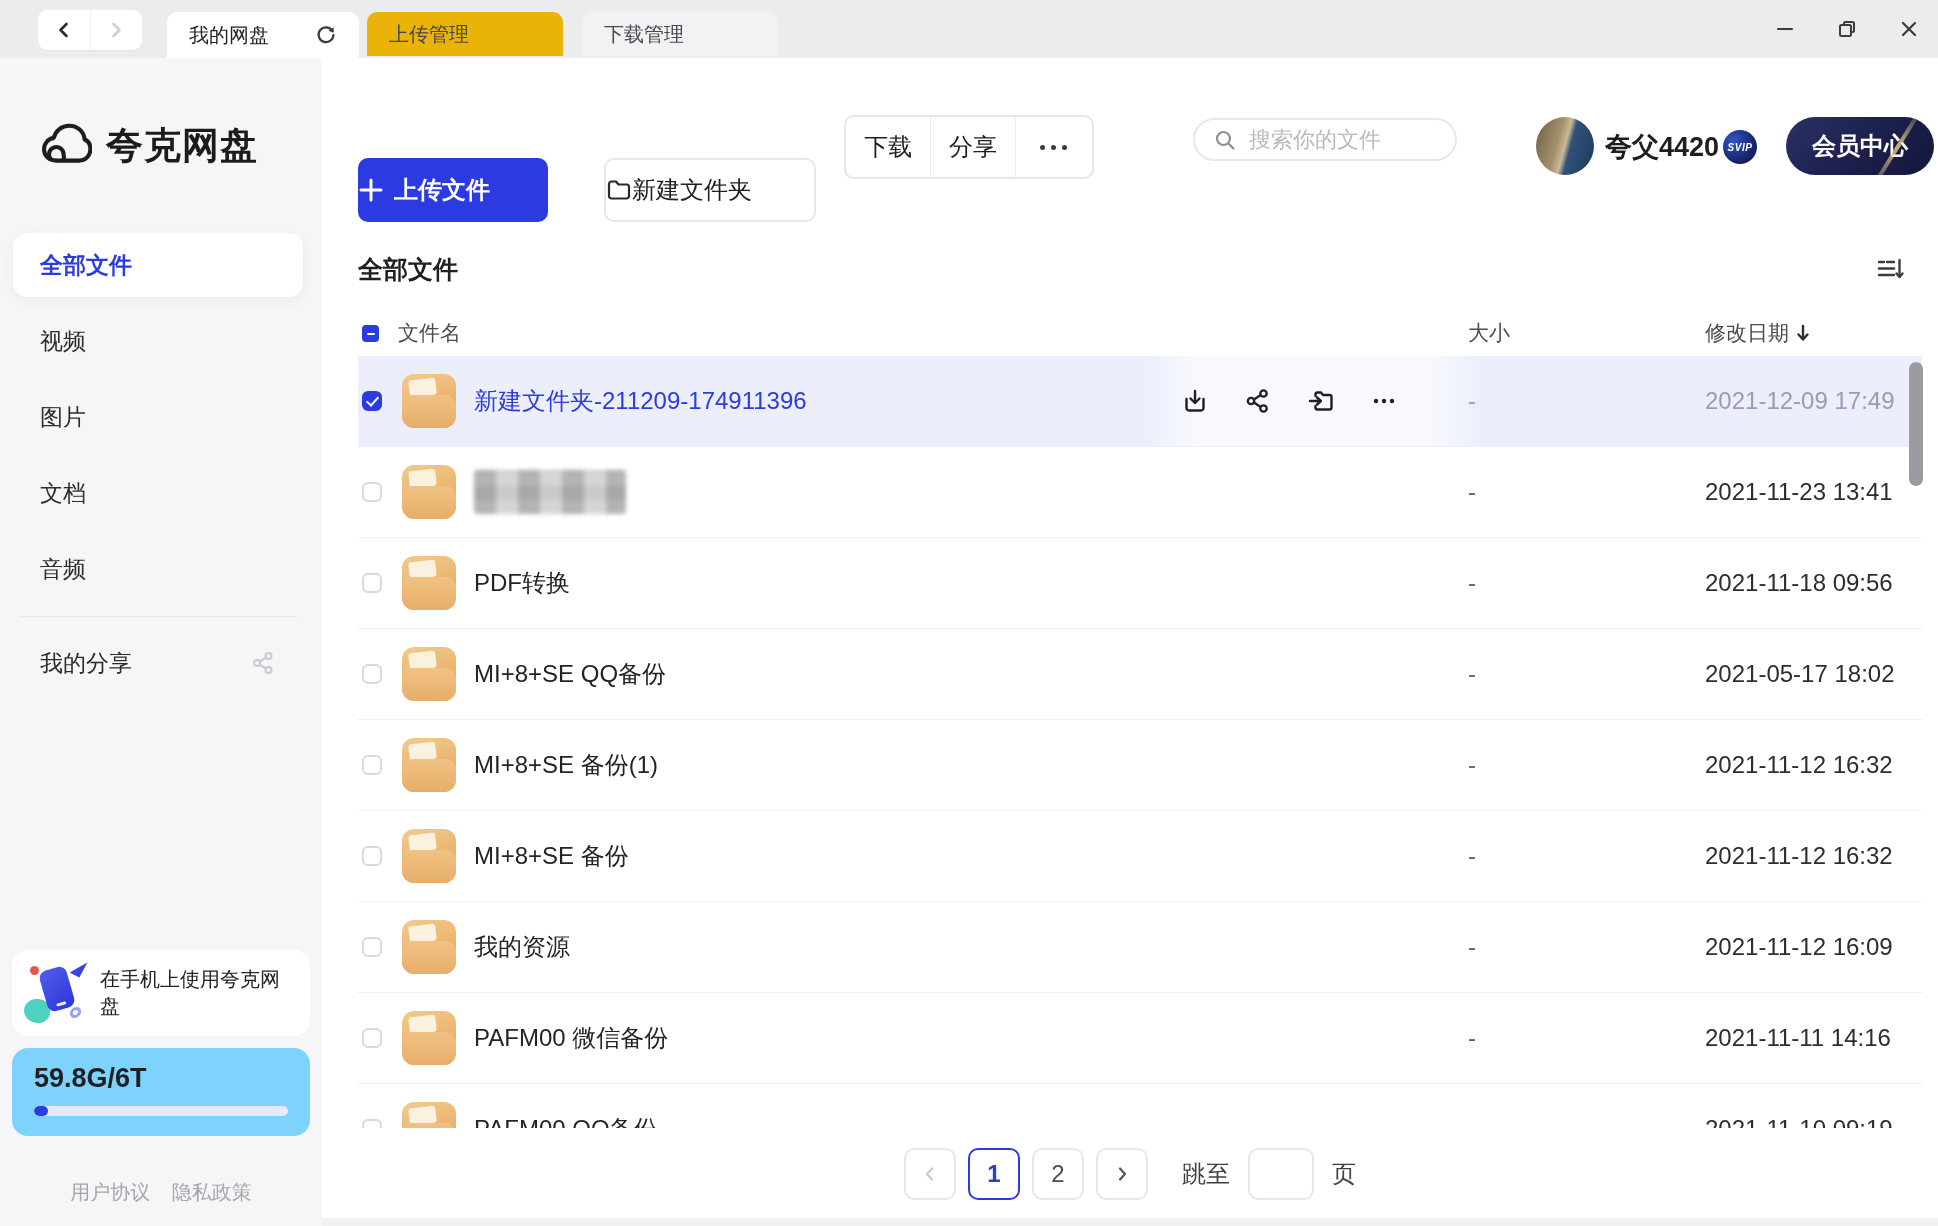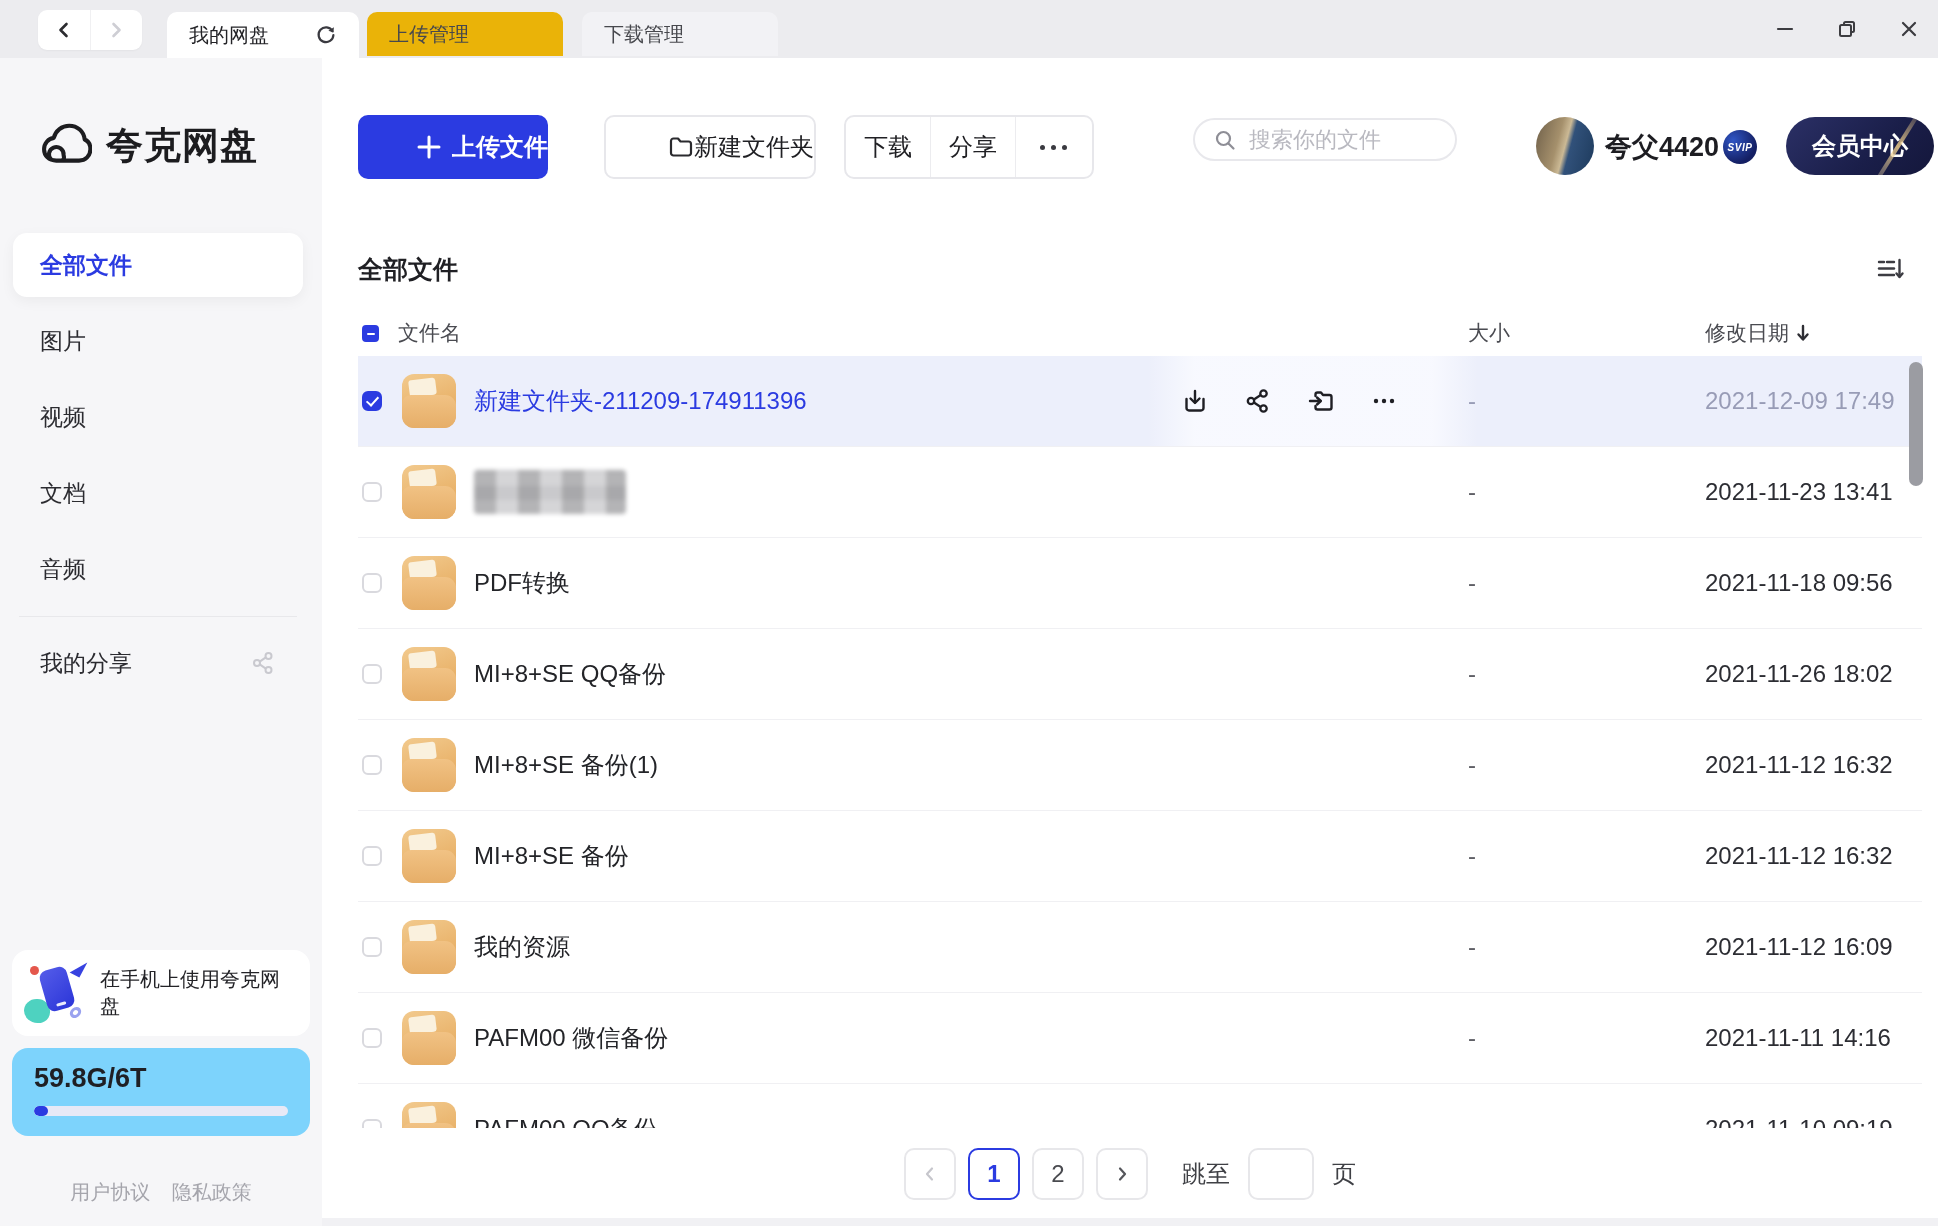--- a/index.html
+++ b/index.html
@@ -43,21 +43,21 @@
   .illu .ring { position:absolute; right:7px; bottom:7px; width:11px; height:11px; border:3px solid #9AA2EF; border-radius:50%; transform:skewX(-12deg) rotate(20deg); }
   .storage { position:absolute; left:12px; right:12px; top:990px; height:88px; background:#7dd3fc; border-radius:16px; padding:15px 22px; }
   .storage .num { font-size:27px; font-weight:700; color:#1f1f24; margin-bottom:12px; }
   .storage .bar { height:10px; background:#E7E9F6; border-radius:5px; position:relative; overflow:hidden; }
   .storage .fill { position:absolute; left:0; top:0; bottom:0; width:14px; border-radius:5px; background:#2B3BE1; }
   .side-foot { position:absolute; left:0; right:0; bottom:20px; text-align:center; font-size:20px; color:#A5A5AC; }
   .side-foot span { margin:0 8px; }
 
   
   .toolbar { position:absolute; left:36px; right:16px; top:57px; height:64px; }
-  .btn { display:flex; align-items:center; justify-content:flex-end; border-radius:10px; font-size:24px; cursor:default; }
+  .btn { display:flex; align-items:center; justify-content:flex-start; border-radius:10px; font-size:24px; cursor:default;margin-top:43px; }
   .btn-upload { position:absolute; left:0; top:0; width:190px; height:64px; background:#2B3BE1; color:#fff; font-weight:700; gap:10px; }
   .btn-newfolder { position:absolute; left:246px; top:0; width:212px; height:64px; background:#fff; border:2px solid #E7E7EB; color:#202024; font-weight:500; }
   .btn-group { position:absolute; left:486px; top:0; width:250px; height:64px; border:2px solid #E7E7EB; border-radius:10px; display:flex; align-items:stretch; background:#fff; }
   .btn-group .seg { display:flex; align-items:center; justify-content:center; font-size:24px; color:#202024; font-weight:500; }
   .btn-group .seg + .seg { border-left:1px solid #ECECEF; }
   .seg.dl,.seg.sh { width:85px; }
   .seg.mr { width:78px; }
   .dots span { display:inline-block; width:5px; height:5px; border-radius:50%; background:#3a3a40; margin:0 3px; }
   .search { position:absolute; left:835px; top:3px; width:264px; height:43px; border:2px solid #E8E8EC; border-radius:29px; display:flex; align-items:center; gap:12px; padding:0 18px; background:#fff; }
   .search input { border:none; outline:none; font-size:22px; color:#333; width:100%; background:transparent; font-family:inherit; }
@@ -189,24 +189,24 @@
           </svg>
       </span>
       <span class="txt">夸克网盘</span>
     </div>
 
     <div class="nav">
       <div class="nav-item active">
         <span>全部文件</span>
       </div>
       <div class="nav-item">
+        <span>视频</span>
+      </div>
+      <div class="nav-item">
         <span>图片</span>
-      </div>
-      <div class="nav-item">
-        <span>视频</span>
       </div>
       <div class="nav-item">
         <span>文档</span>
       </div>
       <div class="nav-item">
         <span>音频</span>
       </div>
       <div class="nav-divider"></div>
       <div class="nav-item share">
         <span>我的分享</span>
@@ -384,21 +384,21 @@
         <span class="fname">PDF转换</span>
         <span class="fsize">-</span>
         <span class="fdate">2021-11-18 09:56</span>
       </div>
 
       <div class="row">
         <span class="cb"></span>
         <span class="folder"></span>
         <span class="fname">MI+8+SE QQ备份</span>
         <span class="fsize">-</span>
-        <span class="fdate">2021-11-26 18:02</span>
+        <span class="fdate">2021-05-17 18:02</span>
       </div>
 
       <div class="row">
         <span class="cb"></span>
         <span class="folder"></span>
         <span class="fname">MI+8+SE 备份(1)</span>
         <span class="fsize">-</span>
         <span class="fdate">2021-11-12 16:32</span>
       </div>
 

